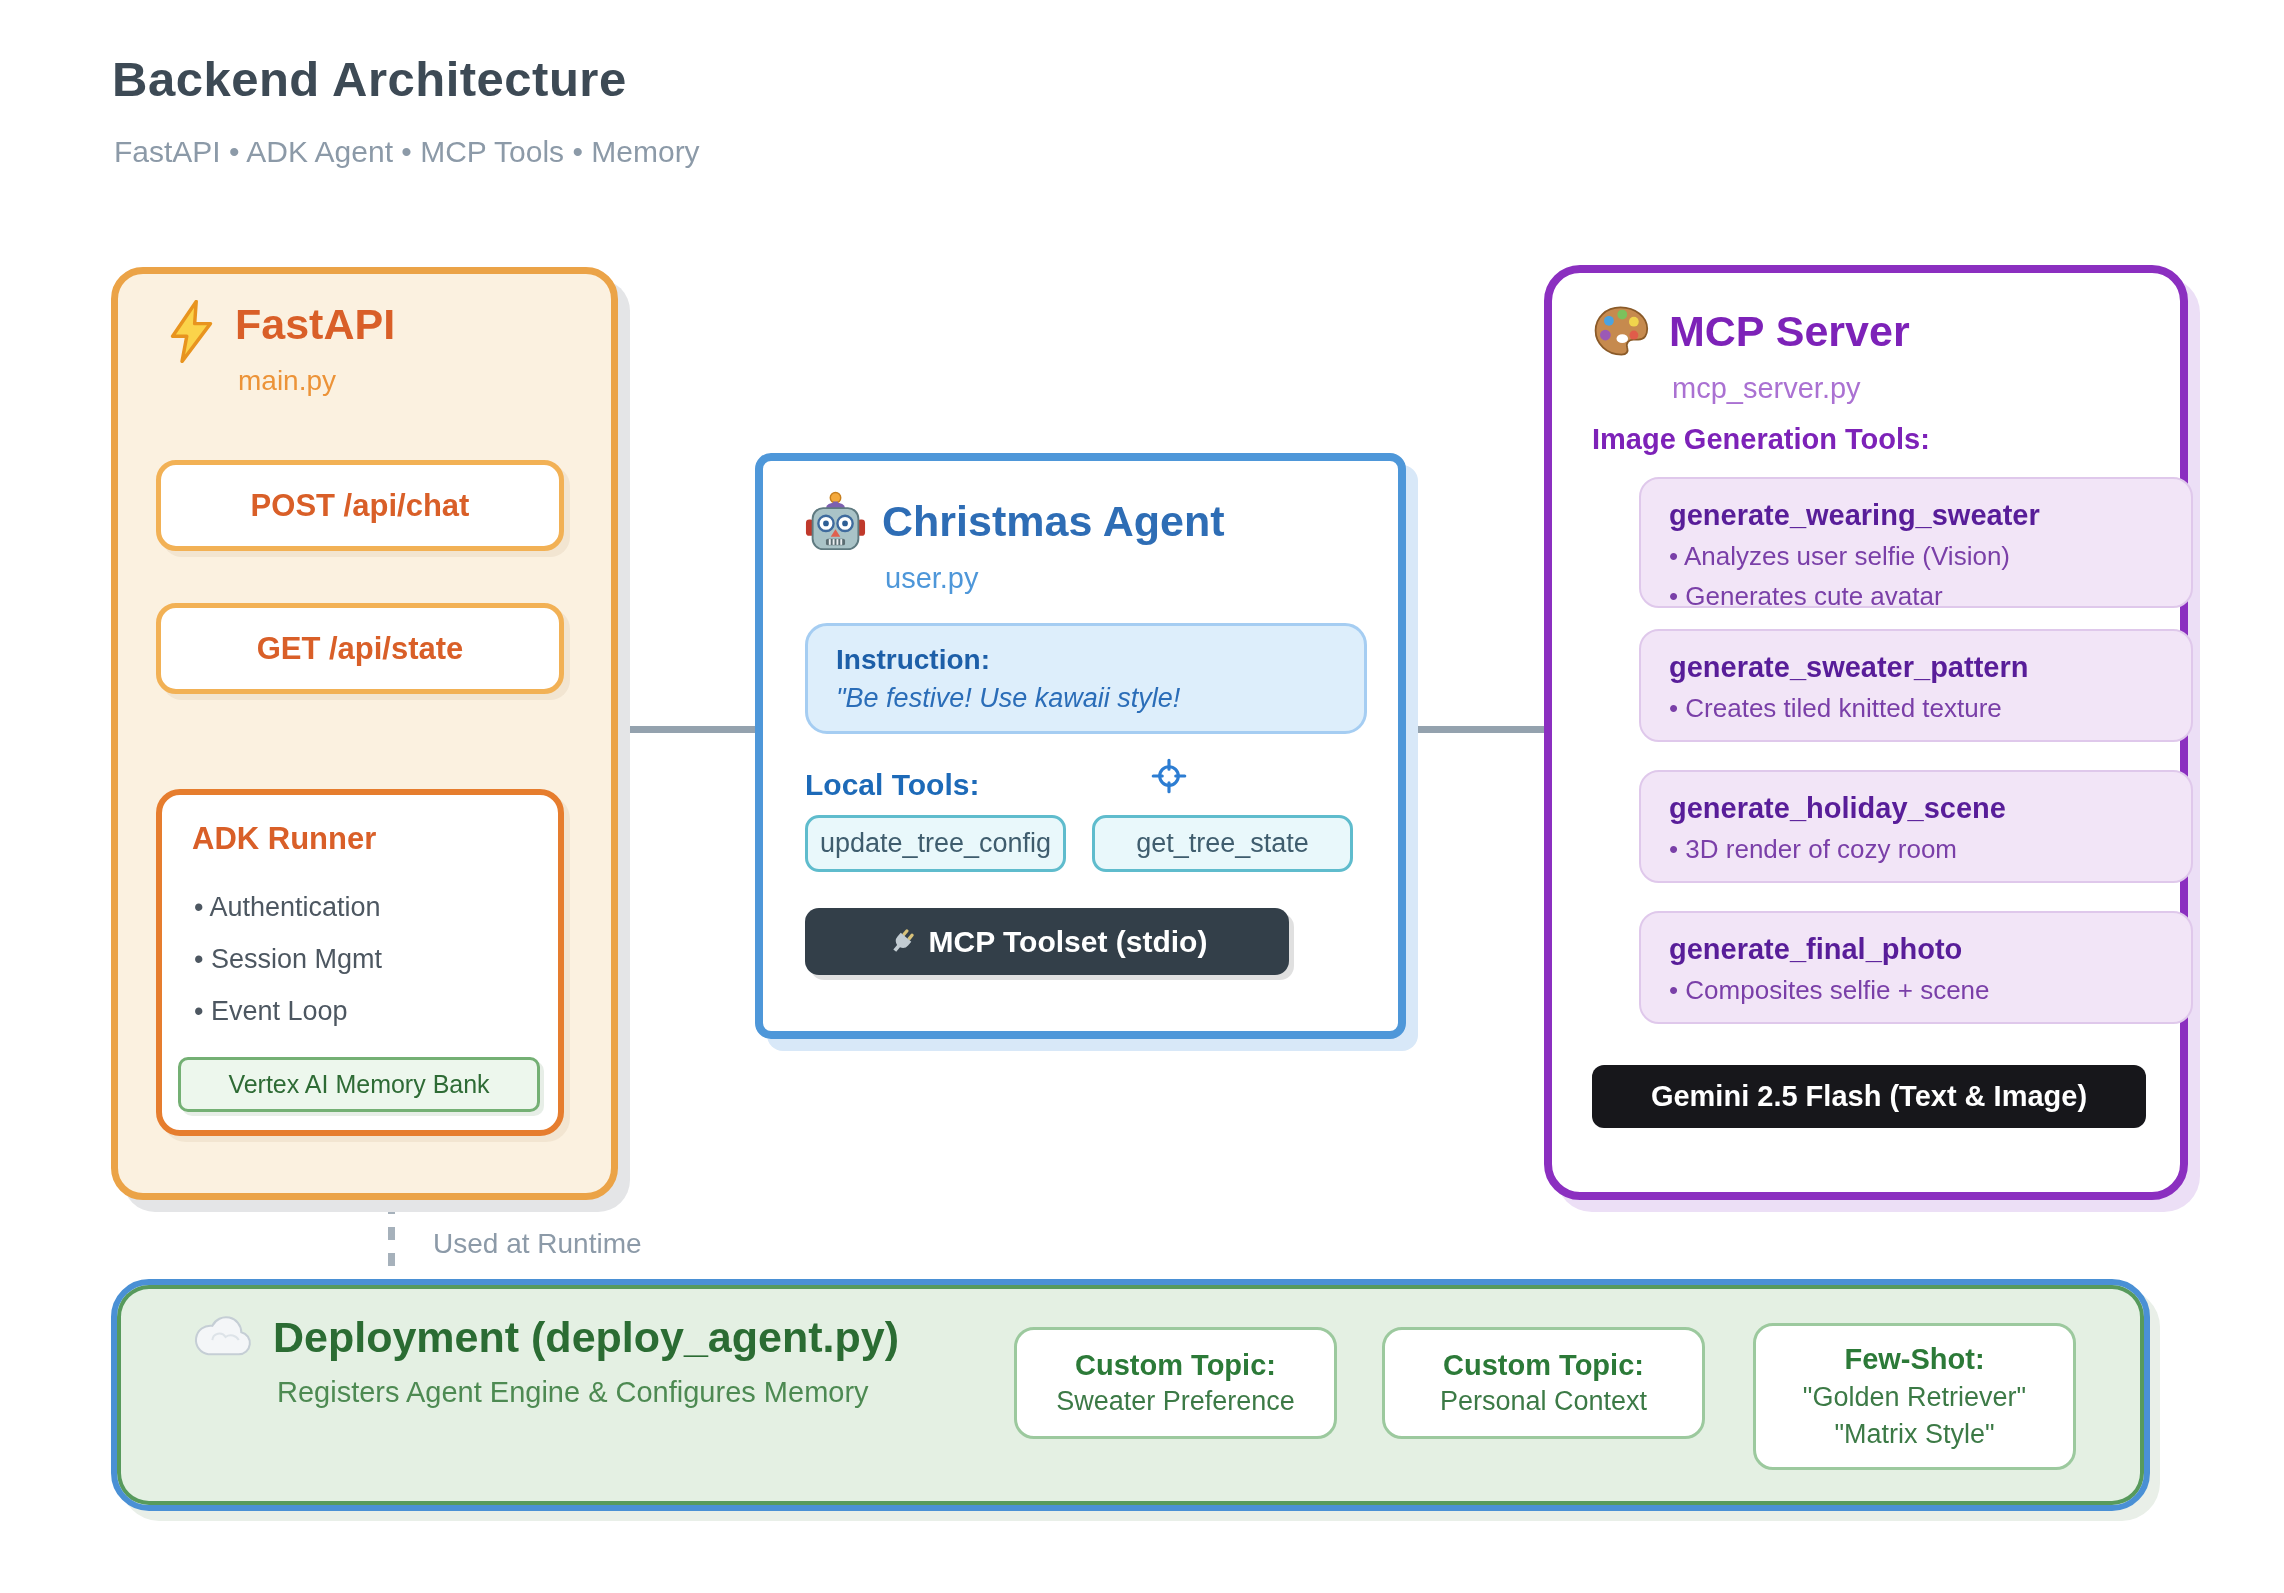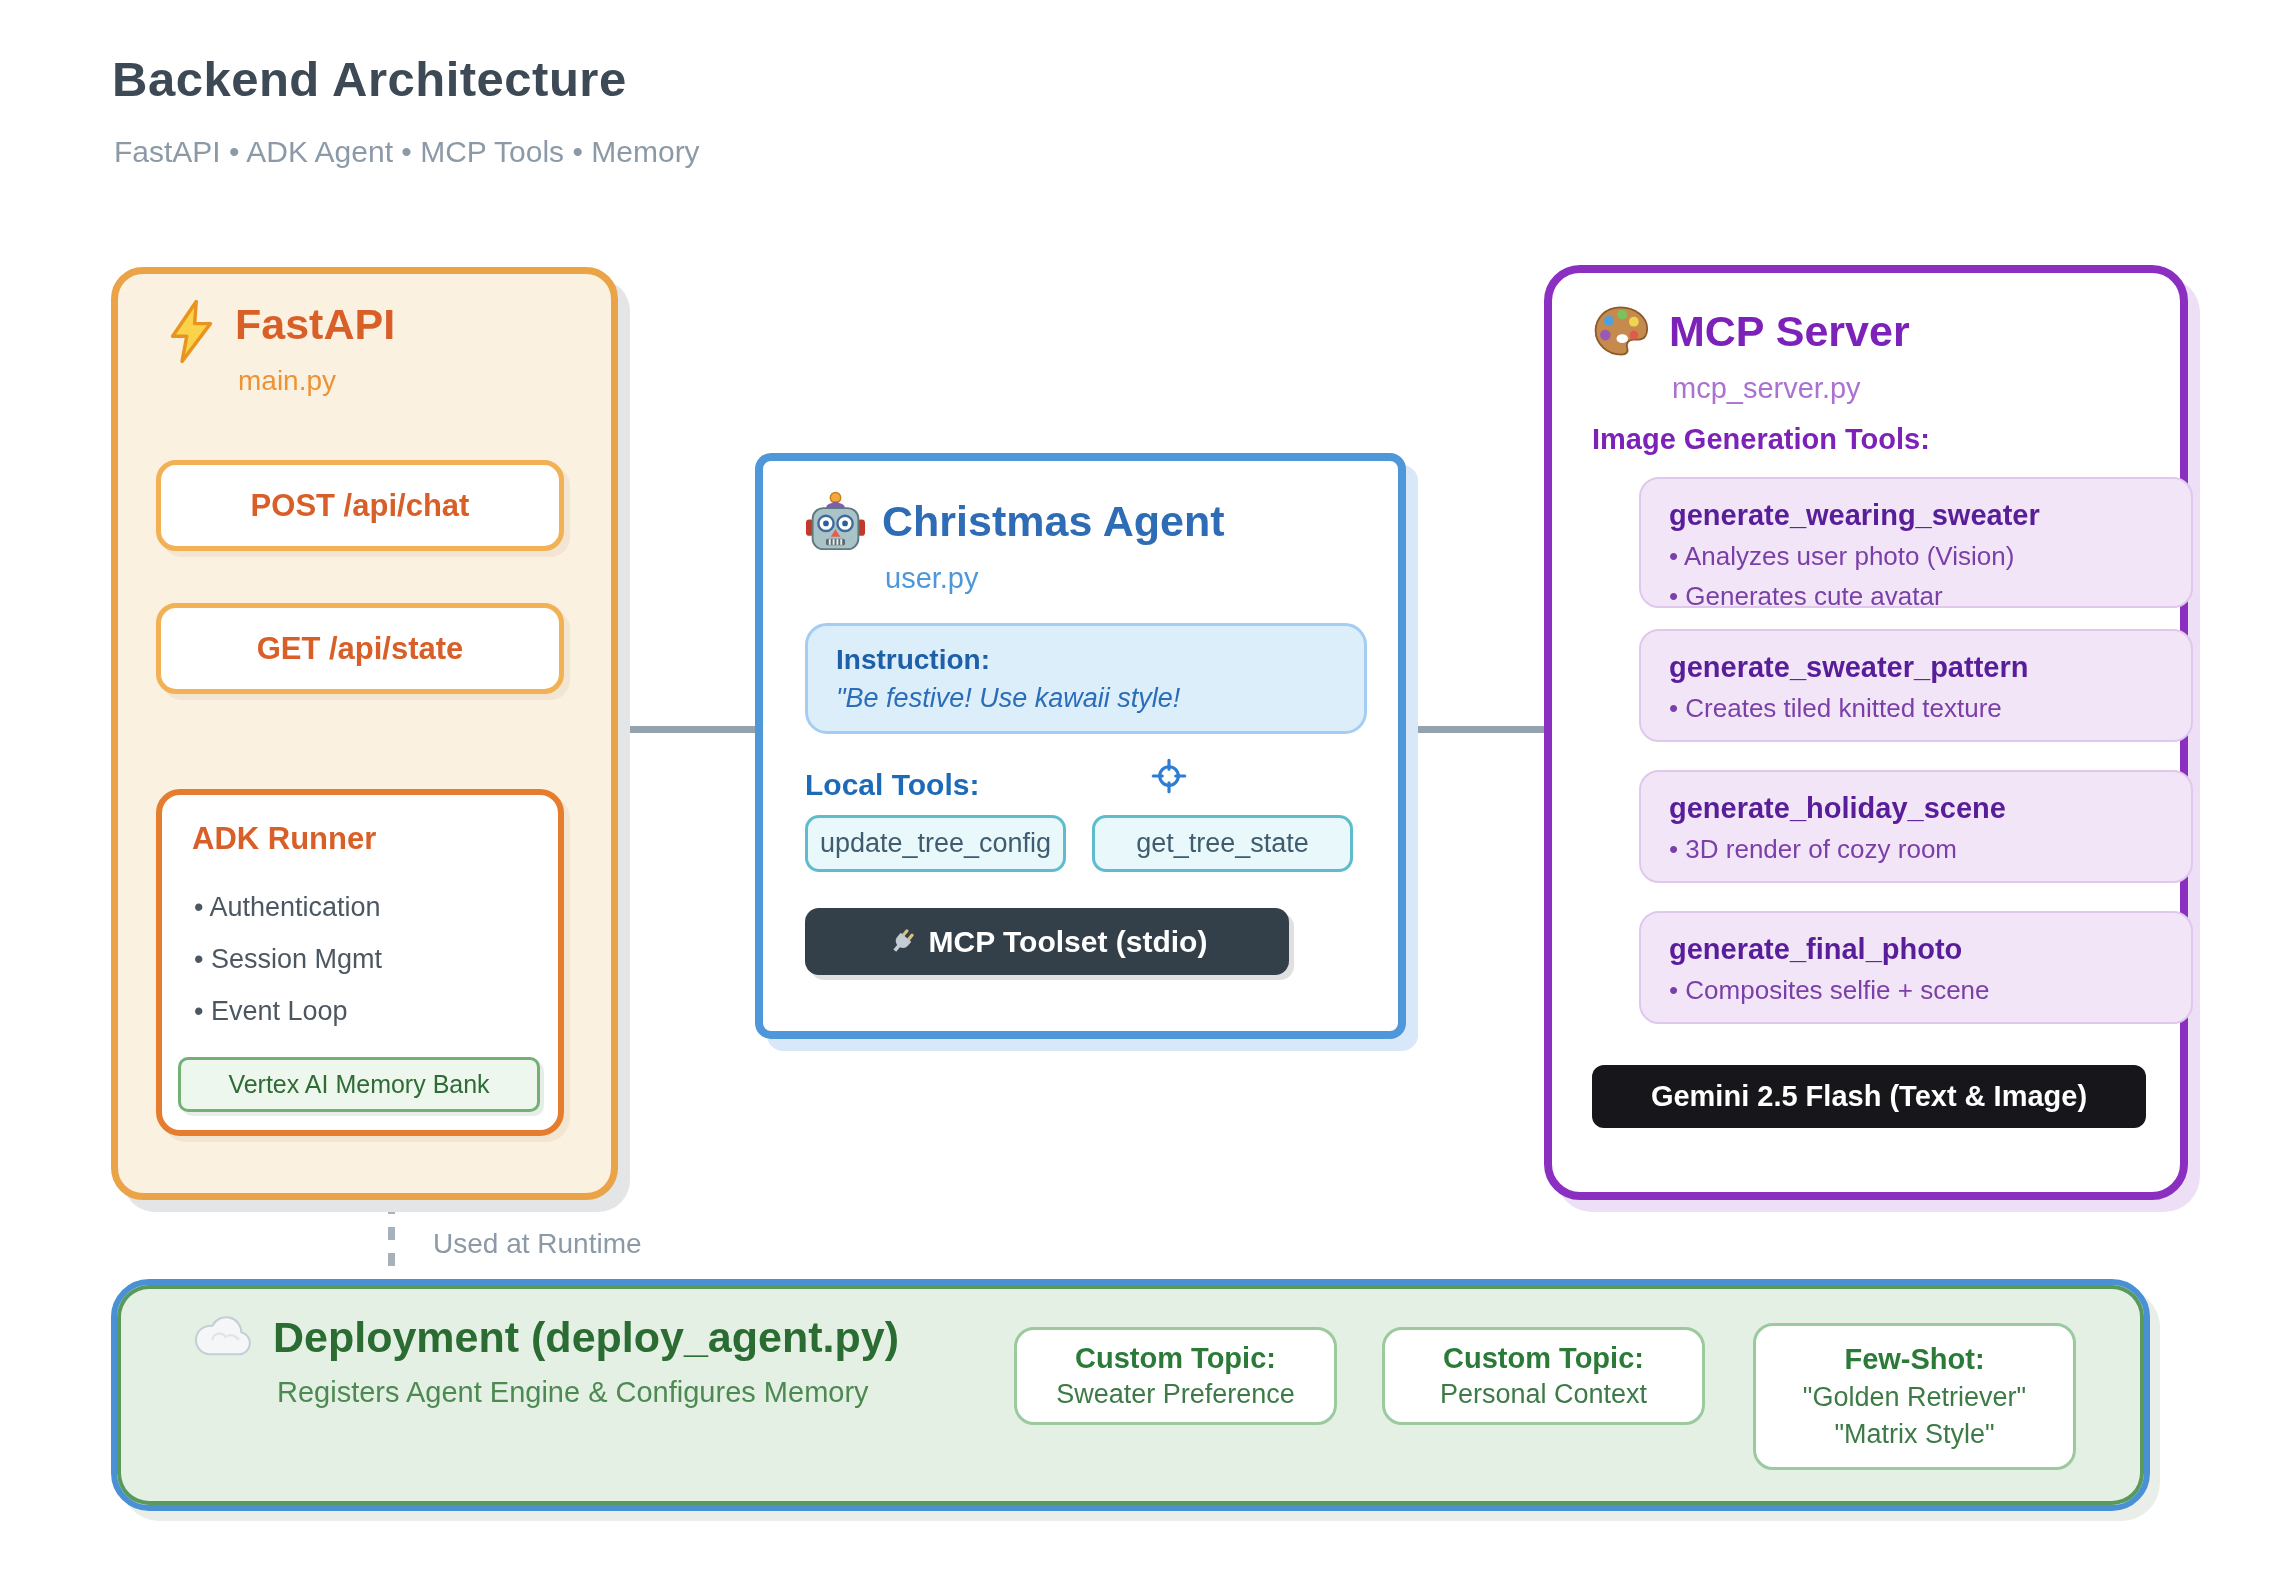--- a/index.html
+++ b/index.html
@@ -73,21 +73,21 @@
   .mcp-card-bullet { font-size:26px; color:#7a3fa8; margin-top:9px; }
   .gemini-button { position:absolute; left:40px; top:792px; width:554px; height:63px; background:#17171b;
     border-radius:12px; color:#ffffff; font-size:29px; font-weight:bold; }
 
   
   .deploy-box { position:absolute; left:111px; top:1279px; width:2039px; height:232px; background:#e4f0e3;
     border:6px solid #4a90d5; border-radius:38px;
     box-shadow:inset 0 0 0 4px #579a5c, 10px 10px 0 #e9efe8; z-index:1; }
   .deploy-title { position:absolute; left:156px; top:28px; font-size:43px; font-weight:bold; color:#2b6c33; }
   .deploy-subtitle { position:absolute; left:160px; top:91px; font-size:29px; color:#4d8a52; }
-  .deploy-card { position:absolute; top:42px; width:323px; height:98px; background:#ffffff;
+  .deploy-card { position:absolute; top:42px; width:323px; height:112px; background:#ffffff;
     border:3px solid #9cc99e; border-radius:20px; display:flex; flex-direction:column;
     align-items:center; justify-content:center; gap:4px; }
   .deploy-card.d0 { left:897px; }
   .deploy-card.d1 { left:1265px; }
   .deploy-card.d2 { left:1636px; top:38px; height:147px; gap:6px; }
   .deploy-card-label { font-size:29px; font-weight:bold; color:#2c7a38; }
   .deploy-card-line { font-size:27px; color:#3c7a46; }
 
   .icon { display:inline-block; line-height:0; }
   .icon-zap { position:absolute; left:46px; top:26px; }
@@ -196,21 +196,21 @@
         <circle cx="47" cy="36" r="5" fill="#e05c4a"></circle>
         <ellipse cx="34" cy="40" rx="6.5" ry="5" fill="#ffffff"></ellipse>
       </svg>
     </span>
     <div class="mcp-title">MCP Server</div>
     <div class="mcp-file">mcp_server.py</div>
     <div class="mcp-section-label">Image Generation Tools:</div>
 
     <div class="mcp-card t0">
       <div class="mcp-card-name">generate_wearing_sweater</div>
-      <div class="mcp-card-bullet">• Analyzes user photo (Vision)</div>
+      <div class="mcp-card-bullet">• Analyzes user selfie (Vision)</div>
       <div class="mcp-card-bullet">• Generates cute avatar</div>
     </div>
     <div class="mcp-card t1">
       <div class="mcp-card-name">generate_sweater_pattern</div>
       <div class="mcp-card-bullet">• Creates tiled knitted texture</div>
     </div>
     <div class="mcp-card t2">
       <div class="mcp-card-name">generate_holiday_scene</div>
       <div class="mcp-card-bullet">• 3D render of cozy room</div>
     </div>

